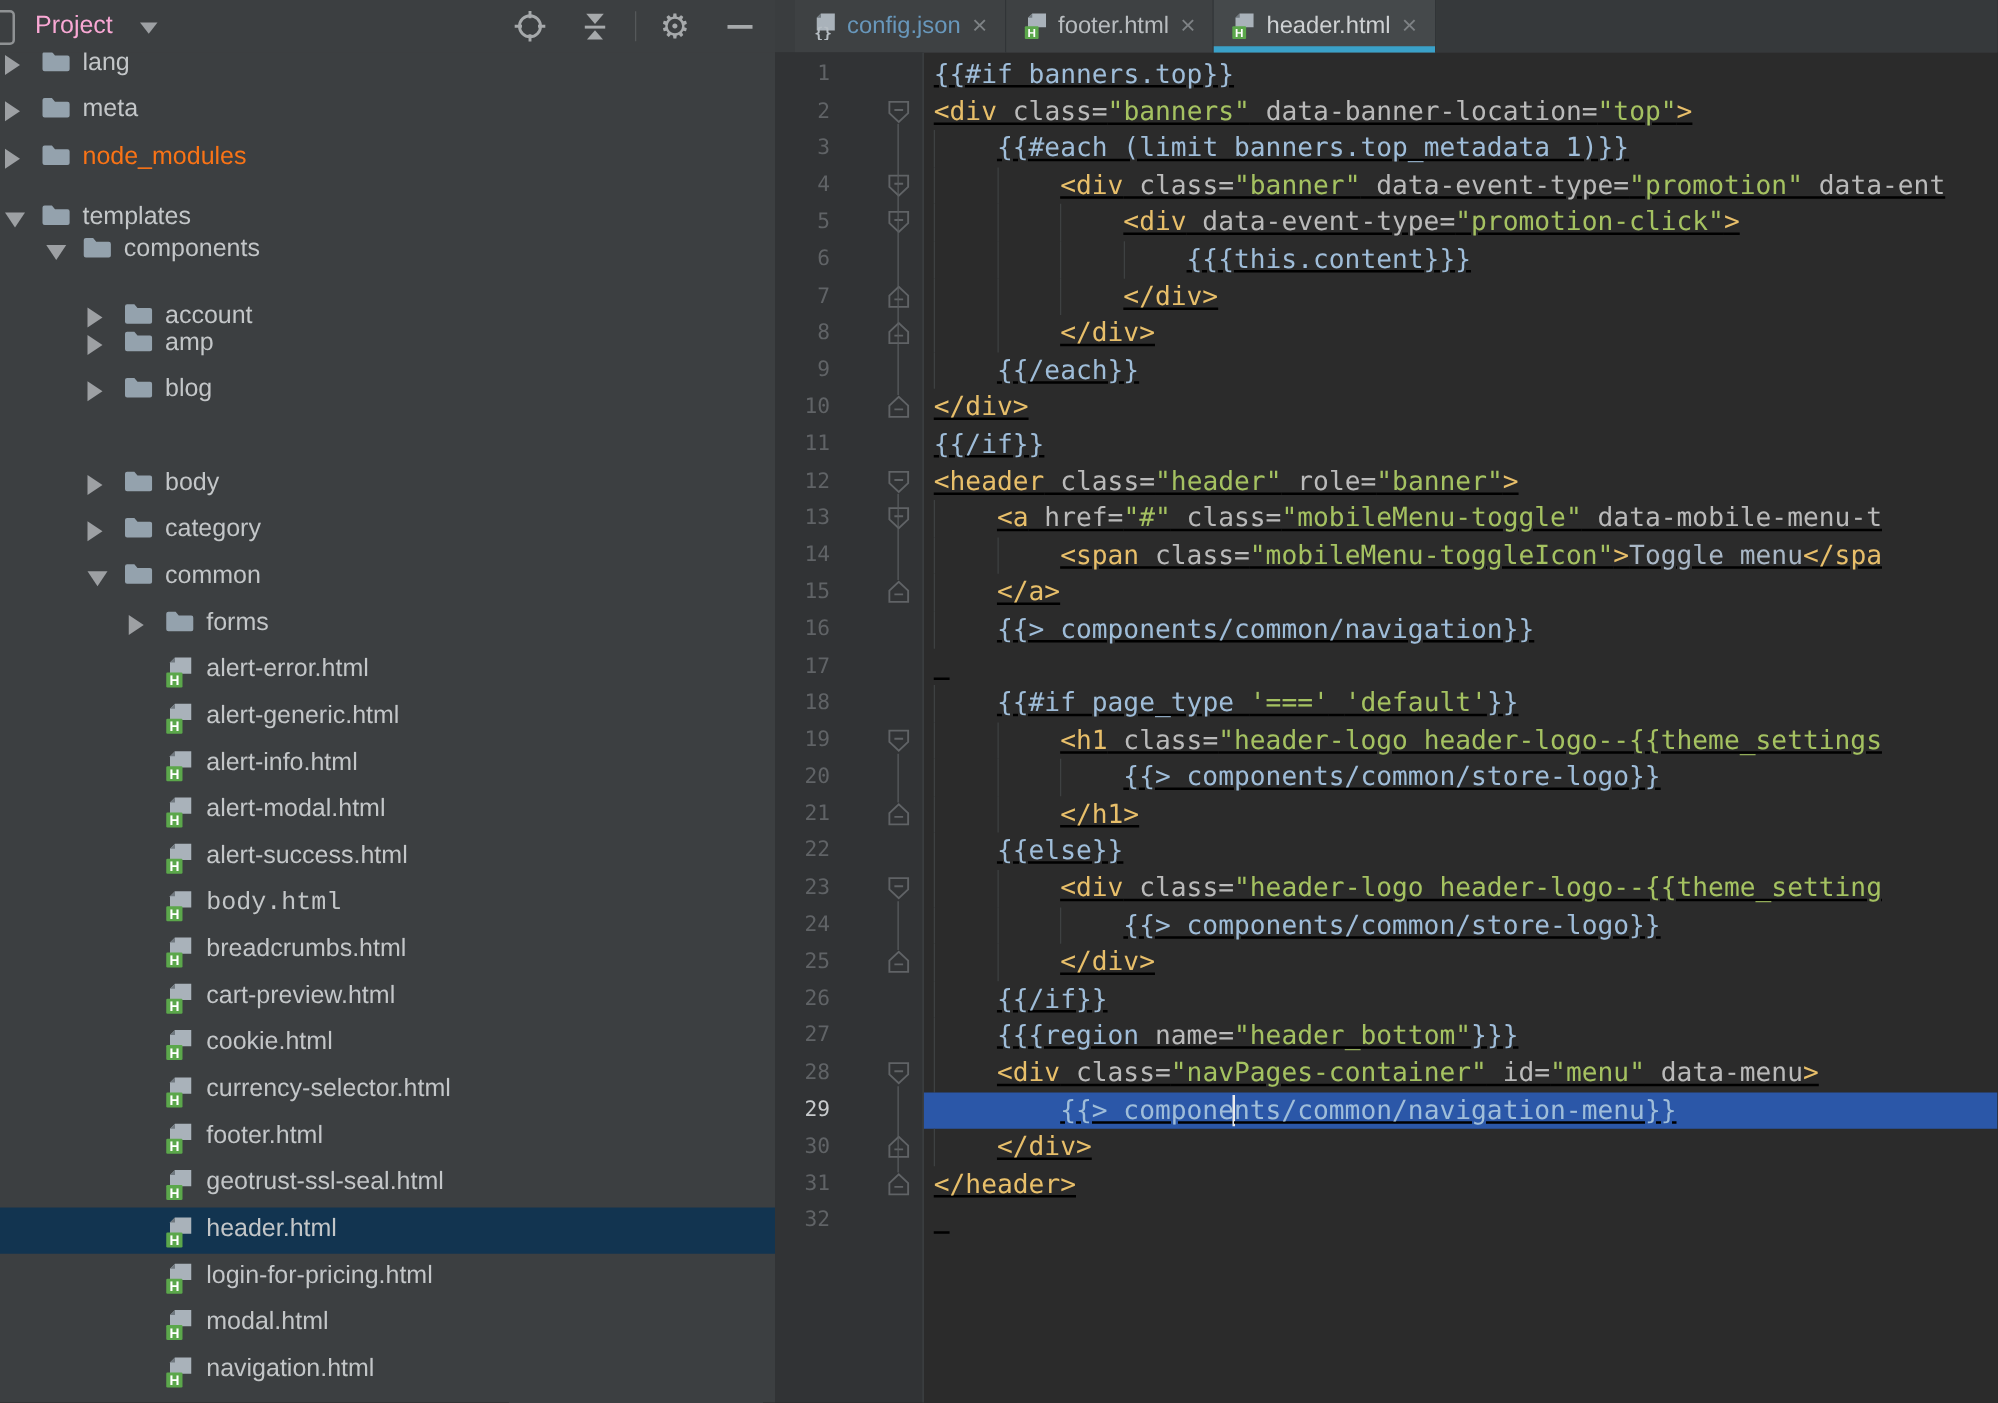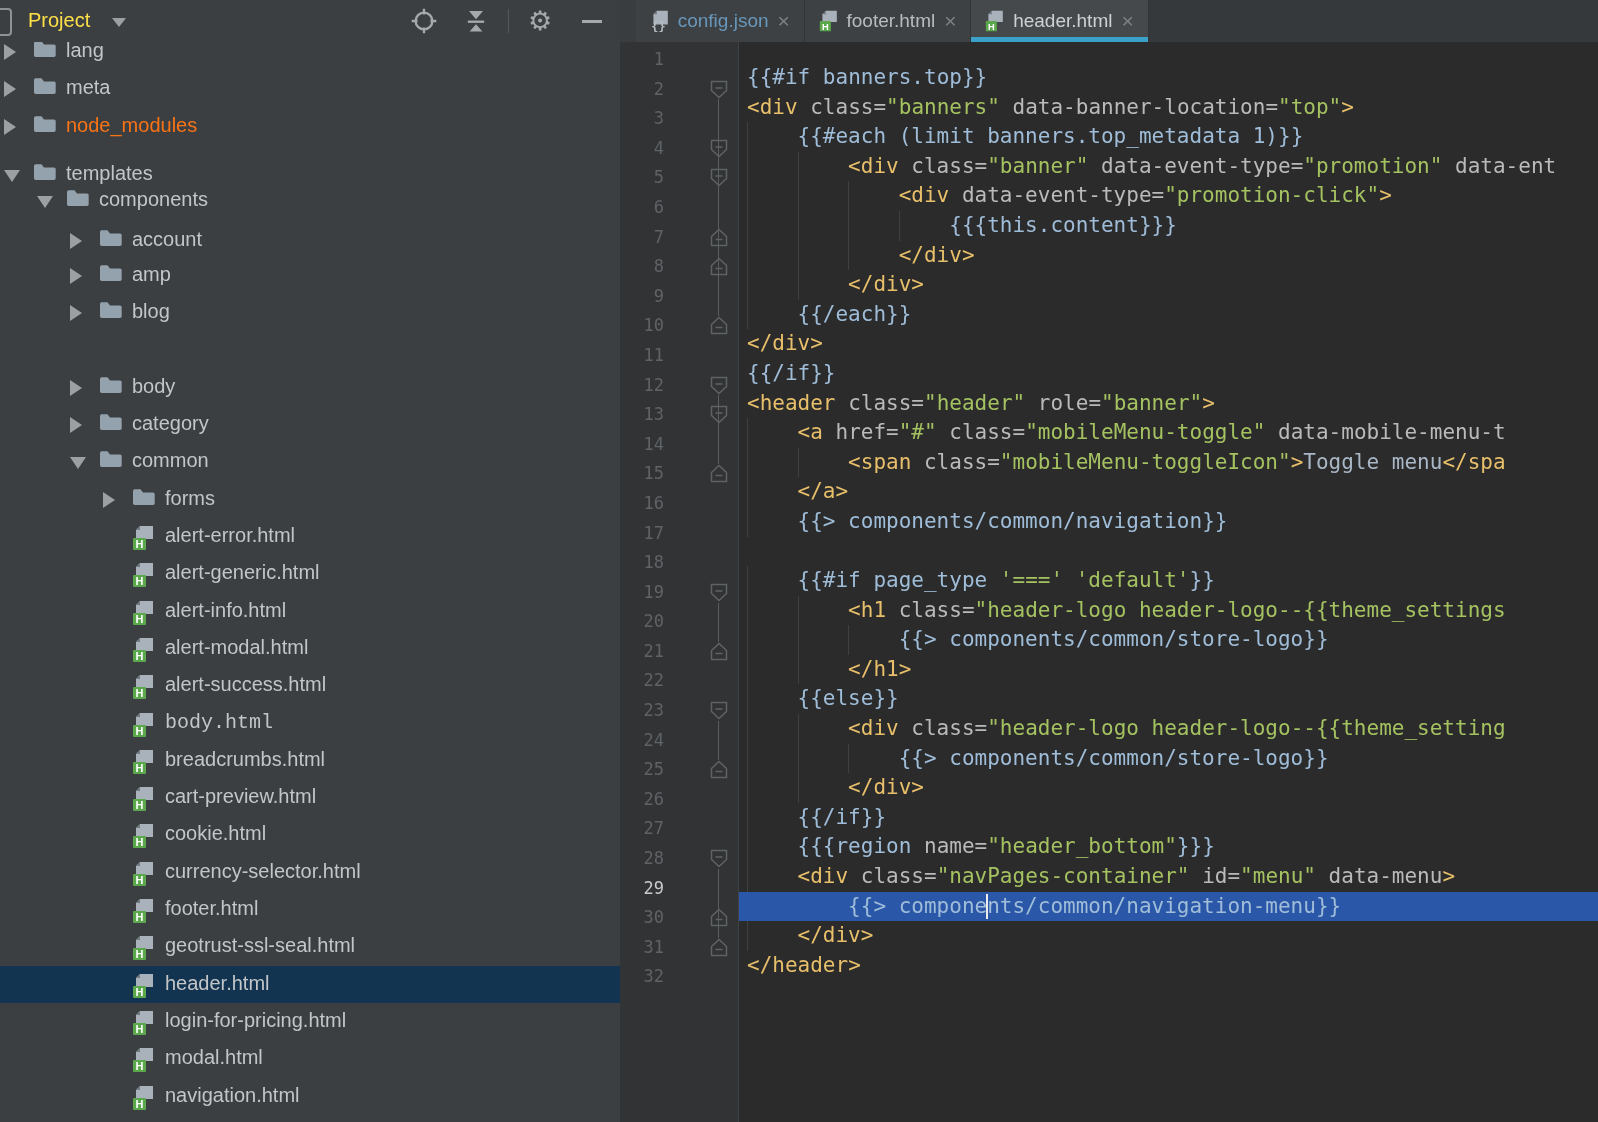--- a/index.html
+++ b/index.html
@@ -4,21 +4,21 @@
 <style>
   html,body{margin:0;padding:0;}
   body{
     width:1598px;height:1122px;overflow:hidden;position:relative;
     background:#2b2b2b;font-family:"Liberation Sans",sans-serif;
     -webkit-font-smoothing:antialiased;
   }
   
   .left-panel{position:absolute;left:0;top:0;width:620px;height:1122px;background:#3c3f41;overflow:hidden;}
   .tree-toolbar{position:absolute;left:0;top:0;width:620px;height:42px;background:#3c3f41;z-index:5;}
-  .tb-title{position:absolute;left:28px;top:9px;font-size:20px;color:#fde047;}
+  .tb-title{position:absolute;left:28px;top:9px;font-size:20px;color:#f9a8d4;}
   .tb-frag{position:absolute;left:-8px;top:8px;width:16px;height:24px;border:2px solid #8f9294;border-radius:4px;}
   .tb-caret{position:absolute;left:112px;top:18px;width:0;height:0;border-left:7px solid transparent;border-right:7px solid transparent;border-top:9px solid #9da0a3;}
   .tb-ic{position:absolute;top:7px;width:28px;height:28px;cursor:pointer;color:#a6a9ab;}
   .tb-sep{position:absolute;left:508px;top:9px;width:1px;height:24px;background:#55585a;}
   .gear-glyph{font-size:27px;line-height:28px;display:block;text-align:center;color:#a6a9ab;}
   .hide-glyph{display:block;margin-top:13px;margin-left:4px;width:20px;height:3px;background:#a6a9ab;}
   .tree{position:absolute;left:0;top:0;width:620px;height:1122px;}
   .trow{position:absolute;left:0;width:620px;height:37px;cursor:pointer;}
   .trow.sel{background:#123450;}
   .t-arrow{position:absolute;top:11px;}
@@ -42,21 +42,21 @@
   
   .gutter{position:absolute;left:0;top:42px;width:118px;height:1080px;background:#313335;border-right:1px solid #3f4244;box-sizing:content-box;}
   .ginner{position:relative;padding-top:3px;}
   .grow{position:relative;height:29.6px;}
   .gnum{position:absolute;right:74px;top:0;width:60px;text-align:right;line-height:29.6px;font-family:"DejaVu Sans Mono",monospace;font-size:17px;color:#606366;}
   .grow.sel .gnum{color:#c8cbcd;}
   .gfold{position:absolute;left:90px;top:5px;cursor:pointer;}
   .gconn{position:absolute;left:98px;width:1px;background:#5a5e60;}
   
   .code{position:absolute;left:119px;top:42px;width:859px;height:1080px;overflow:hidden;}
-  .cinner{position:relative;padding-top:21px;}
+  .cinner{position:relative;padding-top:3px;text-decoration:underline;}
   .crow{position:relative;height:29.6px;line-height:29.6px;white-space:pre;font-family:"DejaVu Sans Mono",monospace;font-size:21px;color:#a9b7c6;cursor:text;}
   .crow.sel{background:#2b57a8;}
   .guide{position:absolute;top:0;bottom:0;width:1px;background:#3e4142;}
   .tok-hb{color:#9fbdd9;}
   .tok-tag{color:#e8bf6a;}
   .tok-attr{color:#bababa;}
   .tok-str{color:#a5c261;}
   .tok-txt{color:#a9b7c6;}
   .caret{display:inline-block;width:2px;height:25px;background:#ececec;vertical-align:middle;margin:0 -1px;}
 </style>
@@ -93,21 +93,21 @@
           </svg></span>
         <span class="t-label" style="left: 66px;">templates</span>
       </div>
       <div class="trow" style="top: 182.3px;">
         <span class="t-arrow arr-e" style="left: 37px;"></span>
         <span class="t-icon" style="left: 66px;"><svg width="23" height="18" viewBox="0 0 23 18">
             <path d="M1 3 q0-1.7 1.7-1.7 h5.8 l2.5 3.1 h10 q1.7 0 1.7 1.7 v9.2 q0 1.7-1.7 1.7 H2.7 Q1 17 1 15.3 Z" fill="#94a2ad"></path>
           </svg></span>
         <span class="t-label" style="left: 99px;">components</span>
       </div>
-      <div class="trow" style="top: 222px; text-align: center;">
+      <div class="trow" style="top: 235px; text-align: center;">
         <span class="t-arrow arr-c" style="left: 70px;"></span>
         <span class="t-icon" style="left: 99px;"><svg width="23" height="18" viewBox="0 0 23 18">
             <path d="M1 3 q0-1.7 1.7-1.7 h5.8 l2.5 3.1 h10 q1.7 0 1.7 1.7 v9.2 q0 1.7-1.7 1.7 H2.7 Q1 17 1 15.3 Z" fill="#94a2ad"></path>
           </svg></span>
         <span class="t-label" style="left: 132px;">account</span>
       </div>
       <div class="trow" style="top: 256.9px;">
         <span class="t-arrow arr-c" style="left: 70px;"></span>
         <span class="t-icon" style="left: 99px;"><svg width="23" height="18" viewBox="0 0 23 18">
             <path d="M1 3 q0-1.7 1.7-1.7 h5.8 l2.5 3.1 h10 q1.7 0 1.7 1.7 v9.2 q0 1.7-1.7 1.7 H2.7 Q1 17 1 15.3 Z" fill="#94a2ad"></path>

